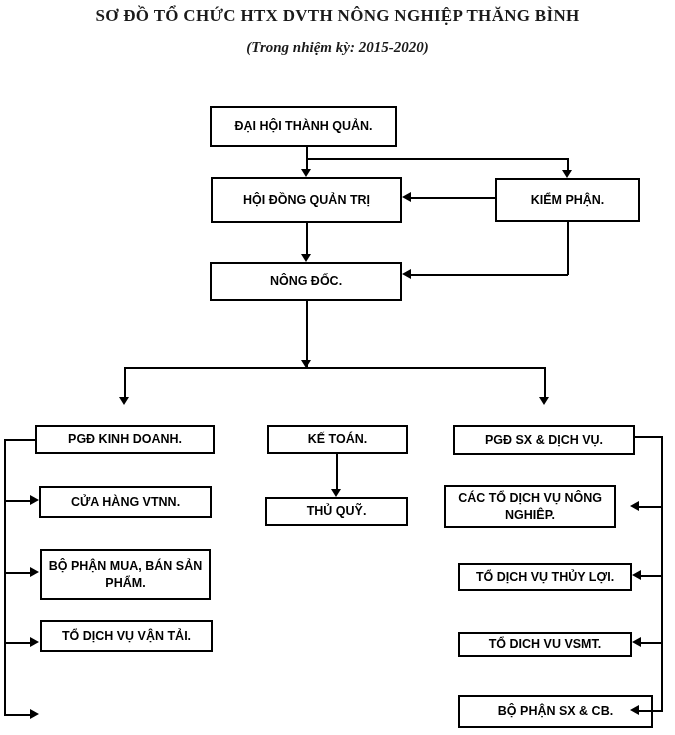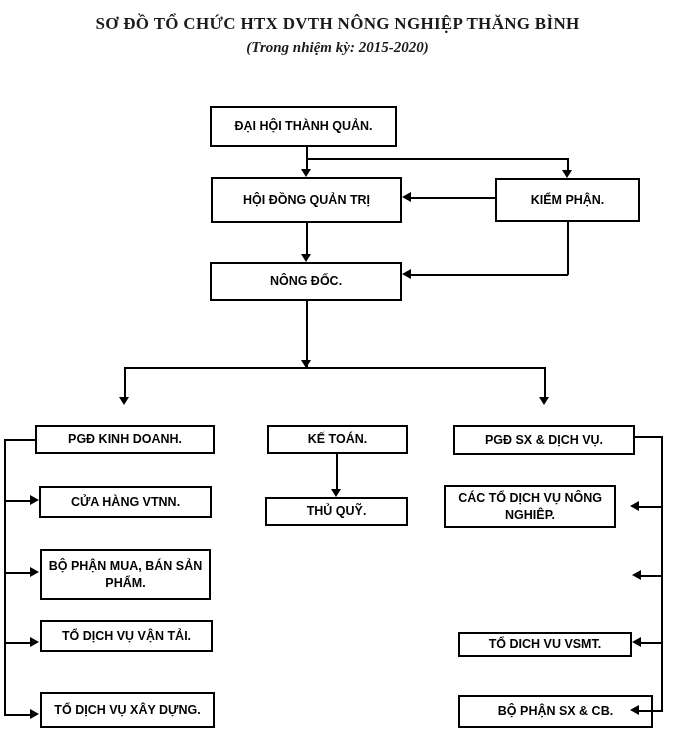--- a/index.html
+++ b/index.html
@@ -1,20 +1,20 @@
 <!DOCTYPE html>
 <html><head>
 <meta charset="utf-8">
 <style>
   html,body{margin:0;padding:0;background:#ffffff;}
   #page{position:relative;width:675px;height:735px;background:#ffffff;overflow:hidden;
         font-family:"Liberation Sans",sans-serif;color:#000;}
   .title{position:absolute;top:6px;left:0;width:675px;text-align:center;
          font-family:"Liberation Serif",serif;font-weight:bold;font-size:17px;
-         letter-spacing:.3px;color:#1a1a1a;margin-top:8px;}
+         letter-spacing:.3px;color:#1a1a1a;}
   .subtitle{position:absolute;top:39px;left:0;width:675px;text-align:center;
             font-family:"Liberation Serif",serif;font-weight:bold;font-style:italic;
             font-size:15px;color:#1a1a1a;}
   .node{position:absolute;box-sizing:border-box;border:2px solid #000;background:#fff;
         display:flex;align-items:center;justify-content:center;text-align:center;
         font-weight:bold;font-size:12.5px;line-height:1.3;padding:0 6px;}
   .hl{position:absolute;height:1.5px;background:#000;}
   .vl{position:absolute;width:1.5px;background:#000;}
   .ad{position:absolute;width:0;height:0;border-left:5.5px solid transparent;
       border-right:5.5px solid transparent;border-top:8px solid #000;}
@@ -33,27 +33,27 @@
 
   <div class="node" style="left:210px;top:106px;width:187px;height:41px">ĐẠI HỘI THÀNH QUẢN.</div>
   <div class="node" style="left:211px;top:177px;width:191px;height:46px">HỘI ĐỒNG QUẢN TRỊ</div>
   <div class="node" style="left:495px;top:178px;width:145px;height:44px">KIỂM PHẬN.</div>
   <div class="node" style="left:210px;top:262px;width:192px;height:39px">NÔNG ĐỐC.</div>
 
   <div class="node" style="left:35px;top:425px;width:180px;height:29px">PGĐ KINH DOANH.</div>
   <div class="node" style="left:39px;top:486px;width:173px;height:32px">CỬA HÀNG VTNN.</div>
   <div class="node" style="left:40px;top:549px;width:171px;height:51px">BỘ PHẬN MUA, BÁN SẢN PHẨM.</div>
   <div class="node" style="left:40px;top:620px;width:173px;height:32px">TỔ DỊCH VỤ VẬN TẢI.</div>
-  <div class="node" style="left:40px;top:692px;width:175px;height:36px">TỔ DỊCH VỤ XÂY DỰNG.</div>
 
   <div class="node" style="left:267px;top:425px;width:141px;height:29px">KẾ TOÁN.</div>
   <div class="node" style="left:453px;top:425px;width:182px;height:30px">PGĐ SX &amp; DỊCH VỤ.</div>
 
   <div class="node" style="left:265px;top:497px;width:143px;height:29px">THỦ QUỸ.</div>
   <div class="node" style="left:444px;top:485px;width:172px;height:43px">CÁC TỔ DỊCH VỤ NÔNG NGHIÊP.</div>
+  <div class="node" style="left:458px;top:563px;width:174px;height:28px">TỔ DỊCH VỤ THỦY LỢI.</div>
   <div class="node" style="left:458px;top:632px;width:174px;height:25px">TỔ DICH VU VSMT.</div>
   <div class="node" style="left:458px;top:695px;width:195px;height:33px">BỘ PHẬN SX &amp; CB.</div>
 
   <div class="vl" style="left:306px;top:147px;height:22px"></div>
   <div class="ad" style="left:301px;top:169px"></div>
 
   <div class="hl" style="left:306px;top:158px;width:262px"></div>
   <div class="vl" style="left:567px;top:158px;height:12px"></div>
   <div class="ad" style="left:562px;top:170px"></div>
 

